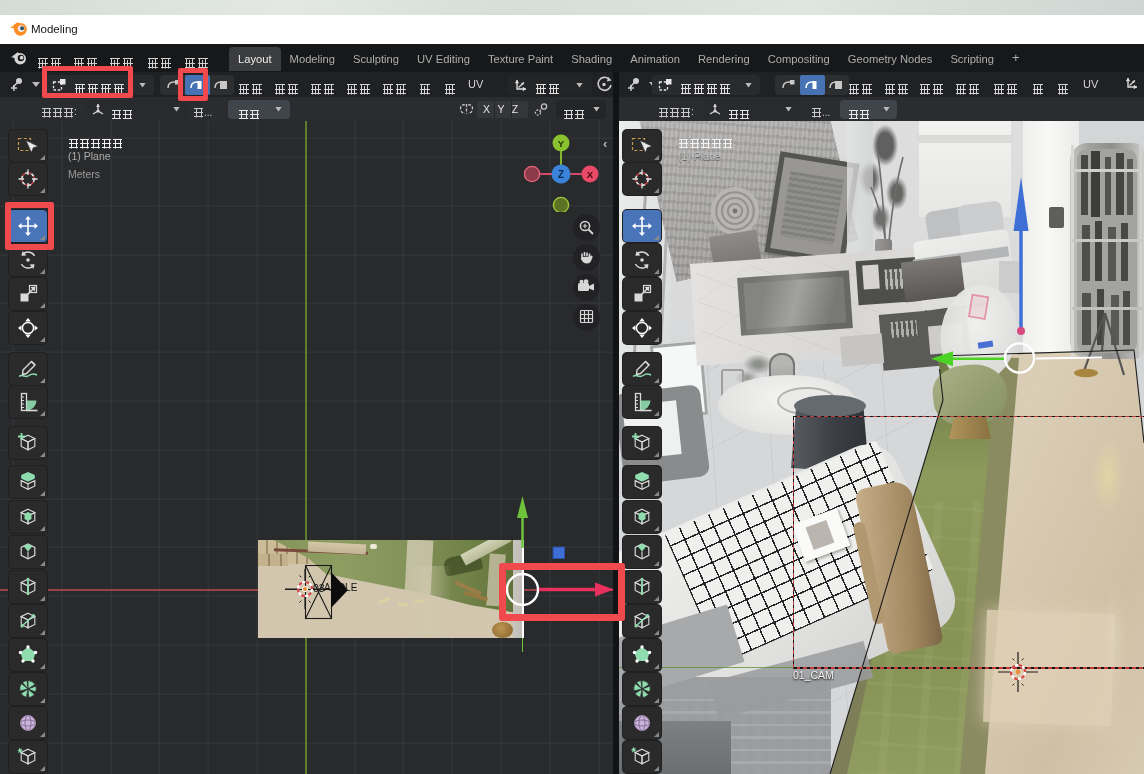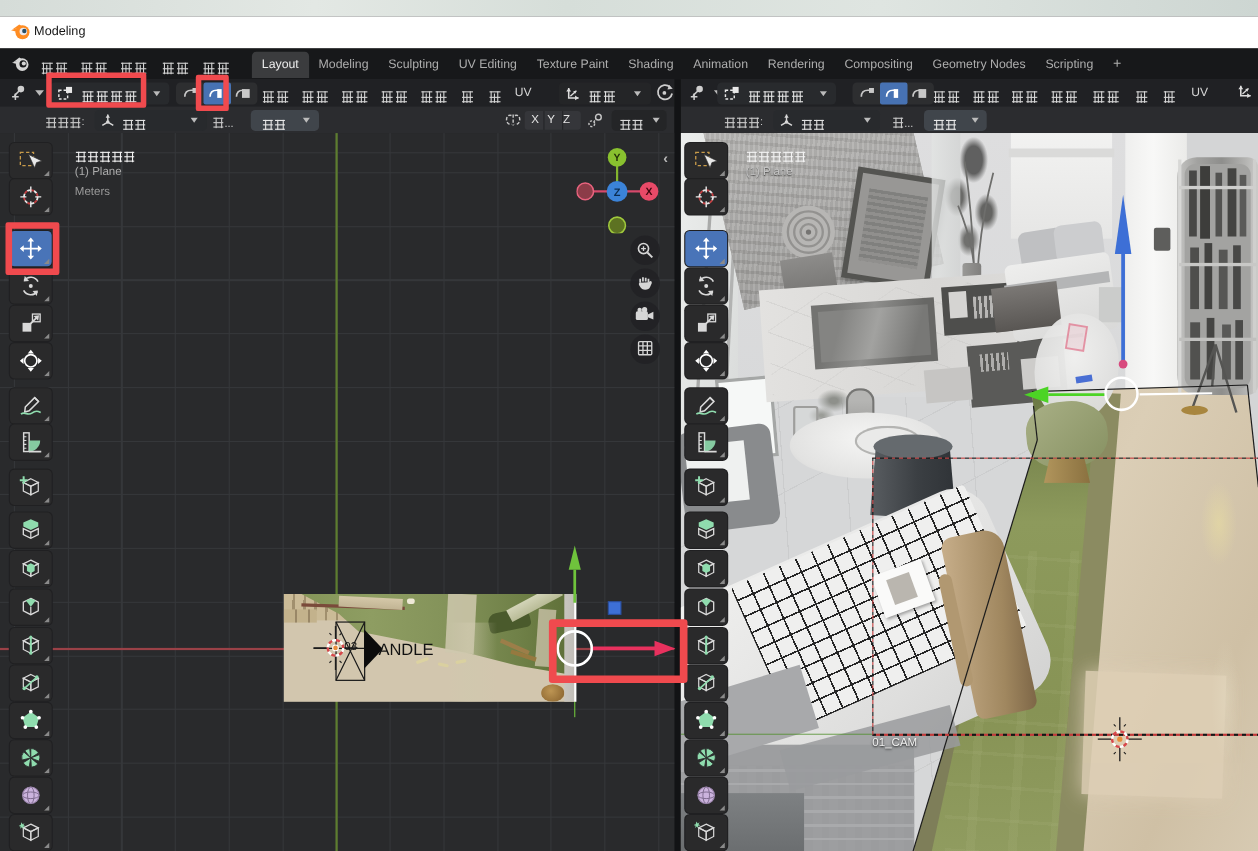--- a/index.html
+++ b/index.html
@@ -224,21 +224,21 @@
 <svg class="abs" style="left:270px;top:555px" width="110" height="70" viewBox="0 0 110 70">
 <g stroke="#1a1a1a" stroke-width="1.1" fill="none">
 <rect x="35.5" y="10.5" width="26" height="53"></rect>
 <path d="M35.5 10.5 L61.5 63.5 M35.5 63.5 L61.5 10.5 M15 34.5 L64 34.5"></path>
 </g>
   </svg>
 <div class="lbl" style="left:313px;top:582px;color:#111;font-size:10.5px">03</div>
 <svg class="abs" style="left:330px;top:572px" width="19" height="36" viewBox="0 0 19 36">
     <path d="M1 0 L1 36 L18 18 Z" fill="#0c0c0c"></path>
   </svg>
-<div class="lbl" style="left:344px;top:582px;color:#111;font-size:15px">ANDLE</div>
+<div class="lbl" style="left:324px;top:582px;color:#111;font-size:10px">ANDLE</div>
 <svg class="abs" style="left:283px;top:567px" width="44" height="44" viewBox="0 0 44 44">
 <path d="M22 2 L22 15 M22 29 L22 42 M2 22 L15 22 M29 22 L42 22" stroke="#1d1d1d" stroke-width="1.2"></path>
 <path d="M16.5 8.5 l1.8 1.8 M27.5 8.5 l-1.8 1.8 M16.5 35.5 l1.8 -1.8 M27.5 35.5 l-1.8 -1.8" stroke="#1d1d1d" stroke-width="1"></path>
 <circle cx="22" cy="22" r="7" fill="none" stroke="#fff" stroke-width="2.2" stroke-dasharray="3.7 3.7"></circle>
 <circle cx="22" cy="22" r="7" fill="none" stroke="#d8474b" stroke-width="2.2" stroke-dasharray="3.7 3.7" stroke-dashoffset="3.7"></circle>
 <circle cx="22" cy="22" r="2.6" fill="#e98e3c" stroke="#fff" stroke-width="1"></circle>
   </svg>
 <svg class="abs" style="left:488px;top:488px" width="140" height="160" viewBox="0 0 140 160">
 <rect x="65" y="59" width="11.5" height="11.5" fill="#3d6fd6" stroke="#2b4f9e" stroke-width="1"></rect>
 <path d="M34.5 60 L34.5 30" stroke="#6fc33c" stroke-width="2.5"></path>

